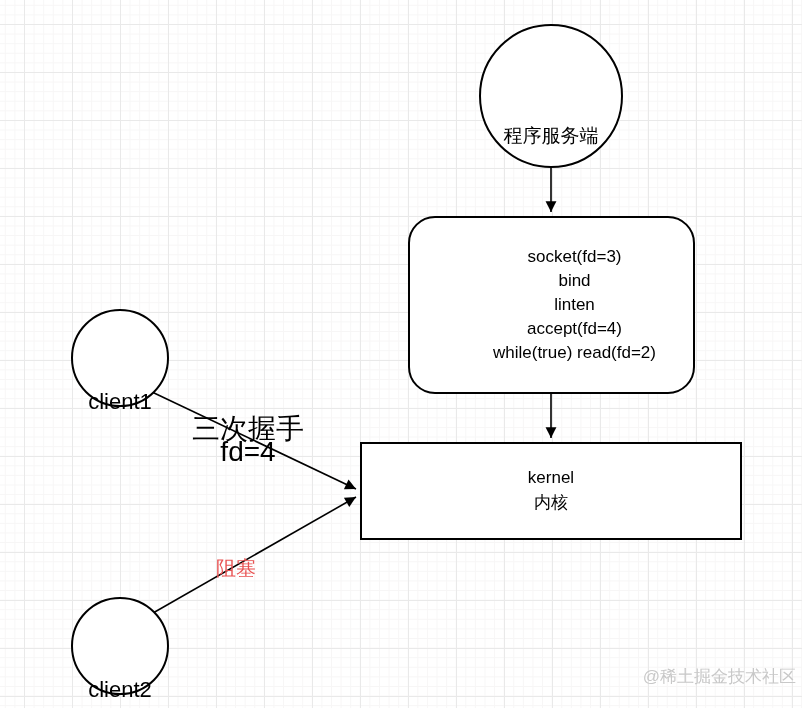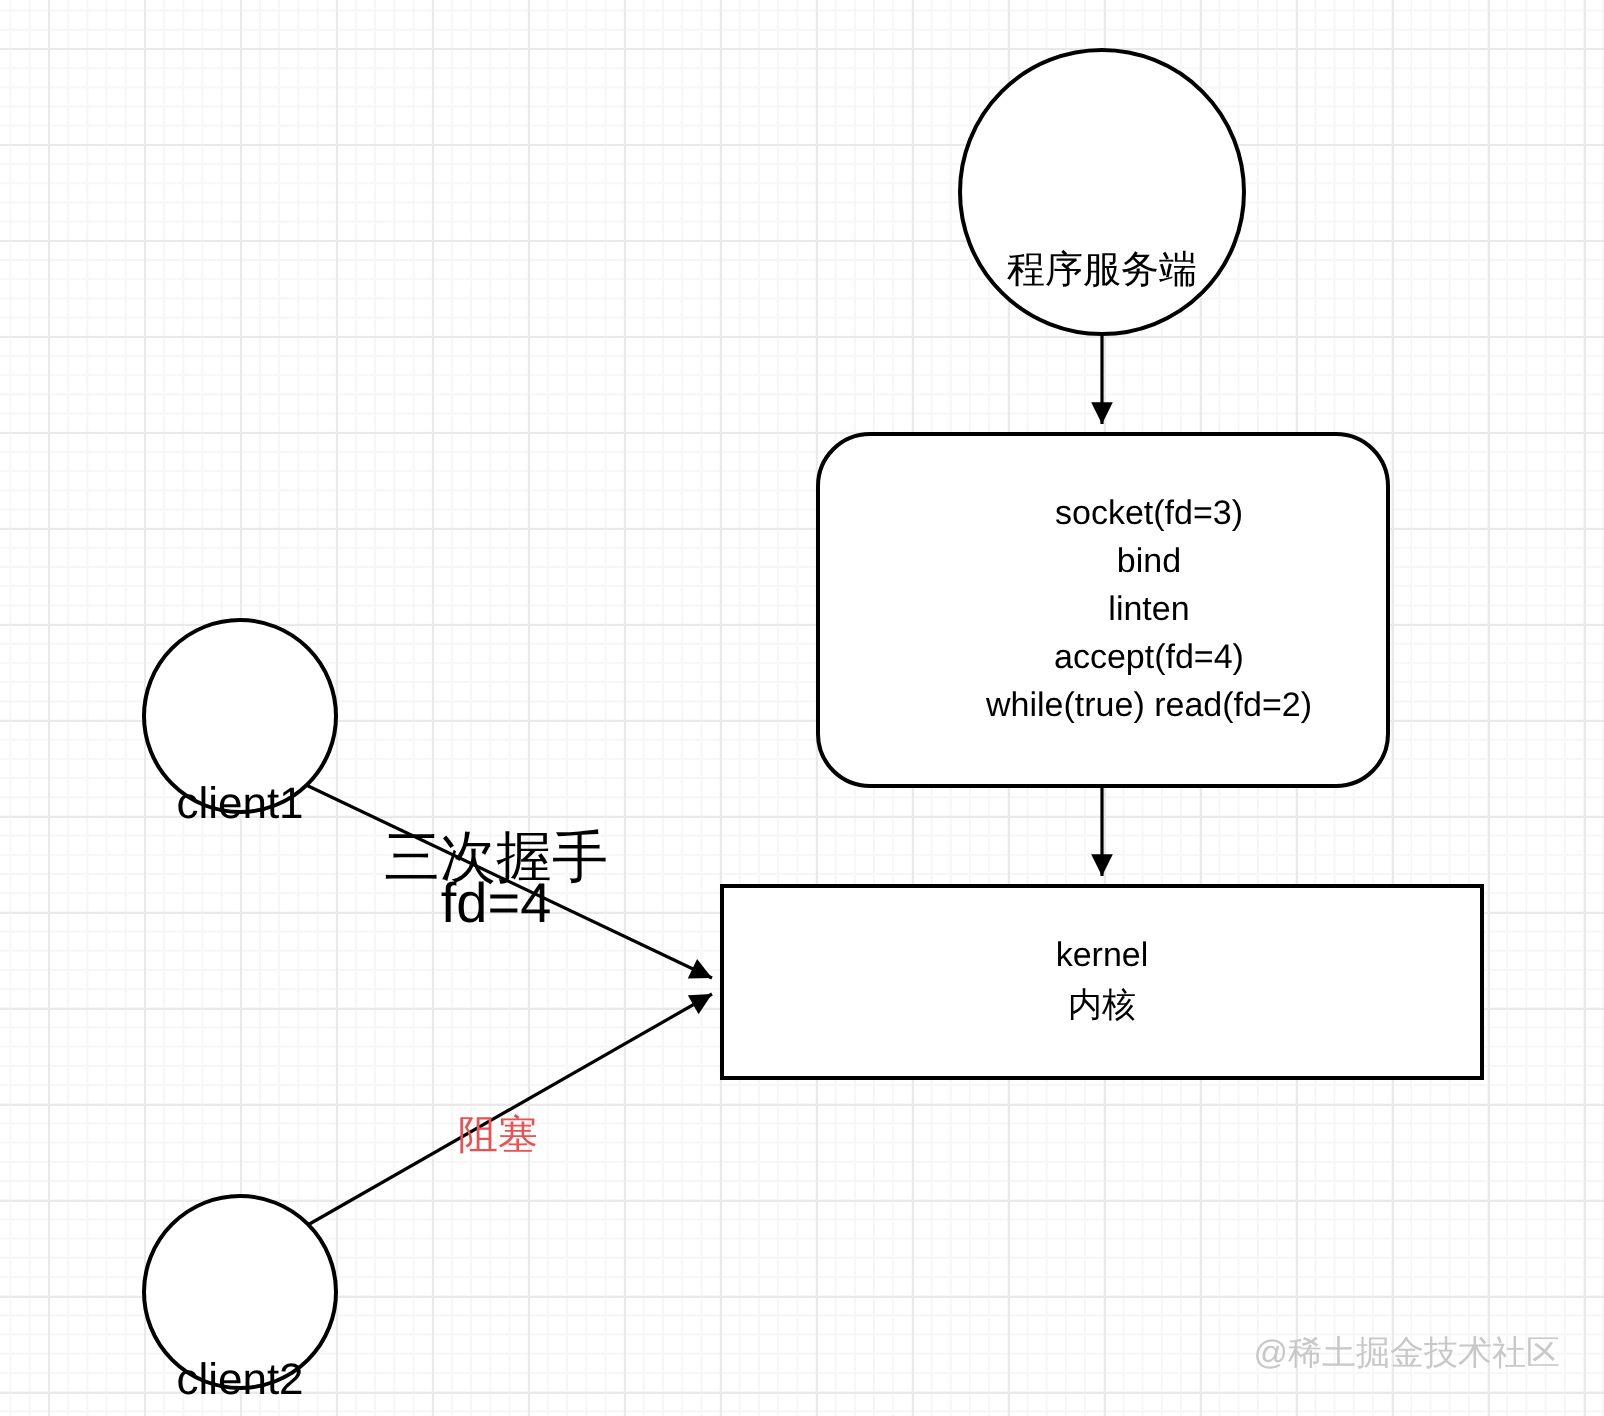--- a/index.html
+++ b/index.html
@@ -54,28 +54,28 @@
   .client1-text { left: 70px;  top: 347px; width: 100px; }
   .client2-text { left: 70px;  top: 635px; width: 100px; }
 
   .handshake-label {
     left: 189px; top: 417px;
     width: 118px;
     font-size: 28px;
     line-height: 23px;
   }
   .blocked-label {
-    left: 209px; top: 555px;
+    left: 196px; top: 555px;
     width: 80px;
     font-size: 20px;
     color: #e85252;
   }
   .watermark {
     position: absolute;
-    right: 22px; top: 665px;
+    right: 6px; top: 665px;
     font-size: 17px;
     color: #c8c8c8;
     white-space: nowrap;
   }
 </style>
 </head>
 <body>
 
 <div class="canvas">
 

